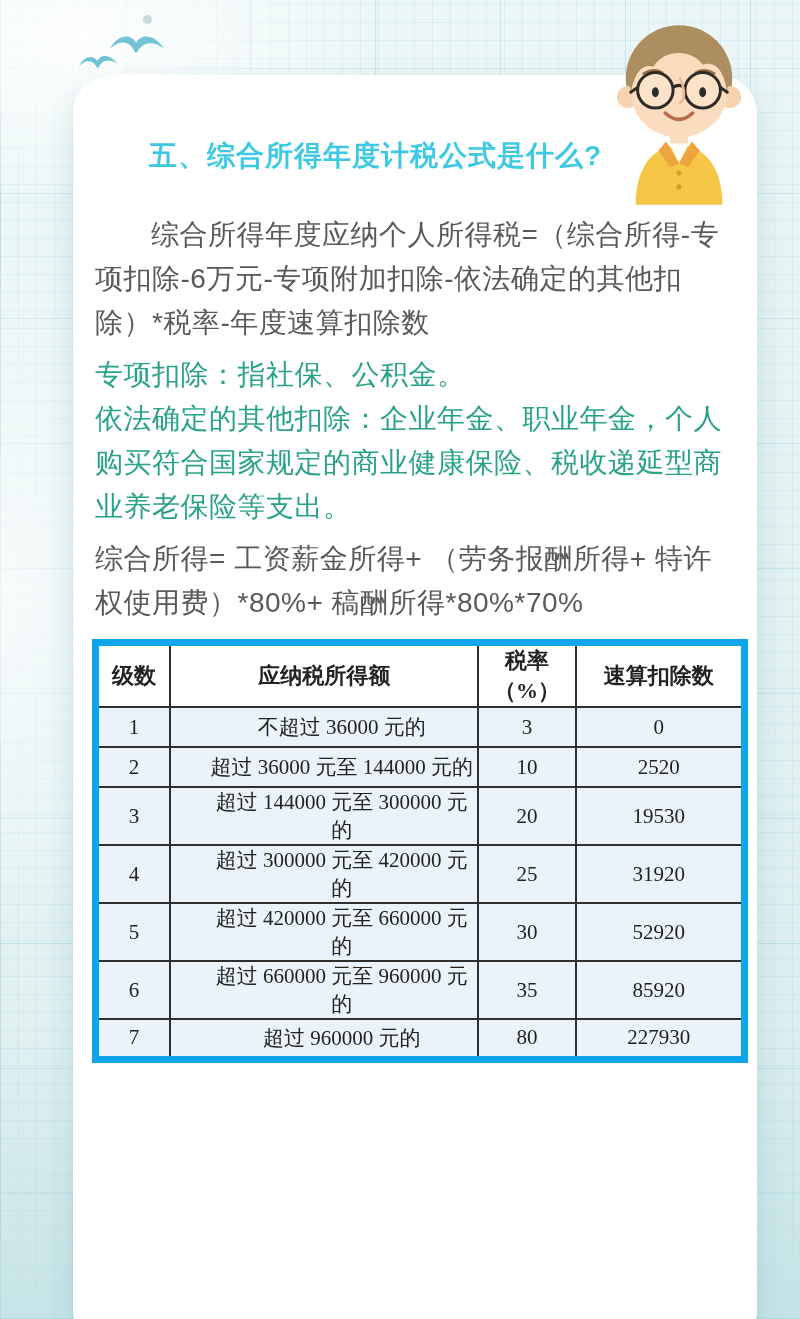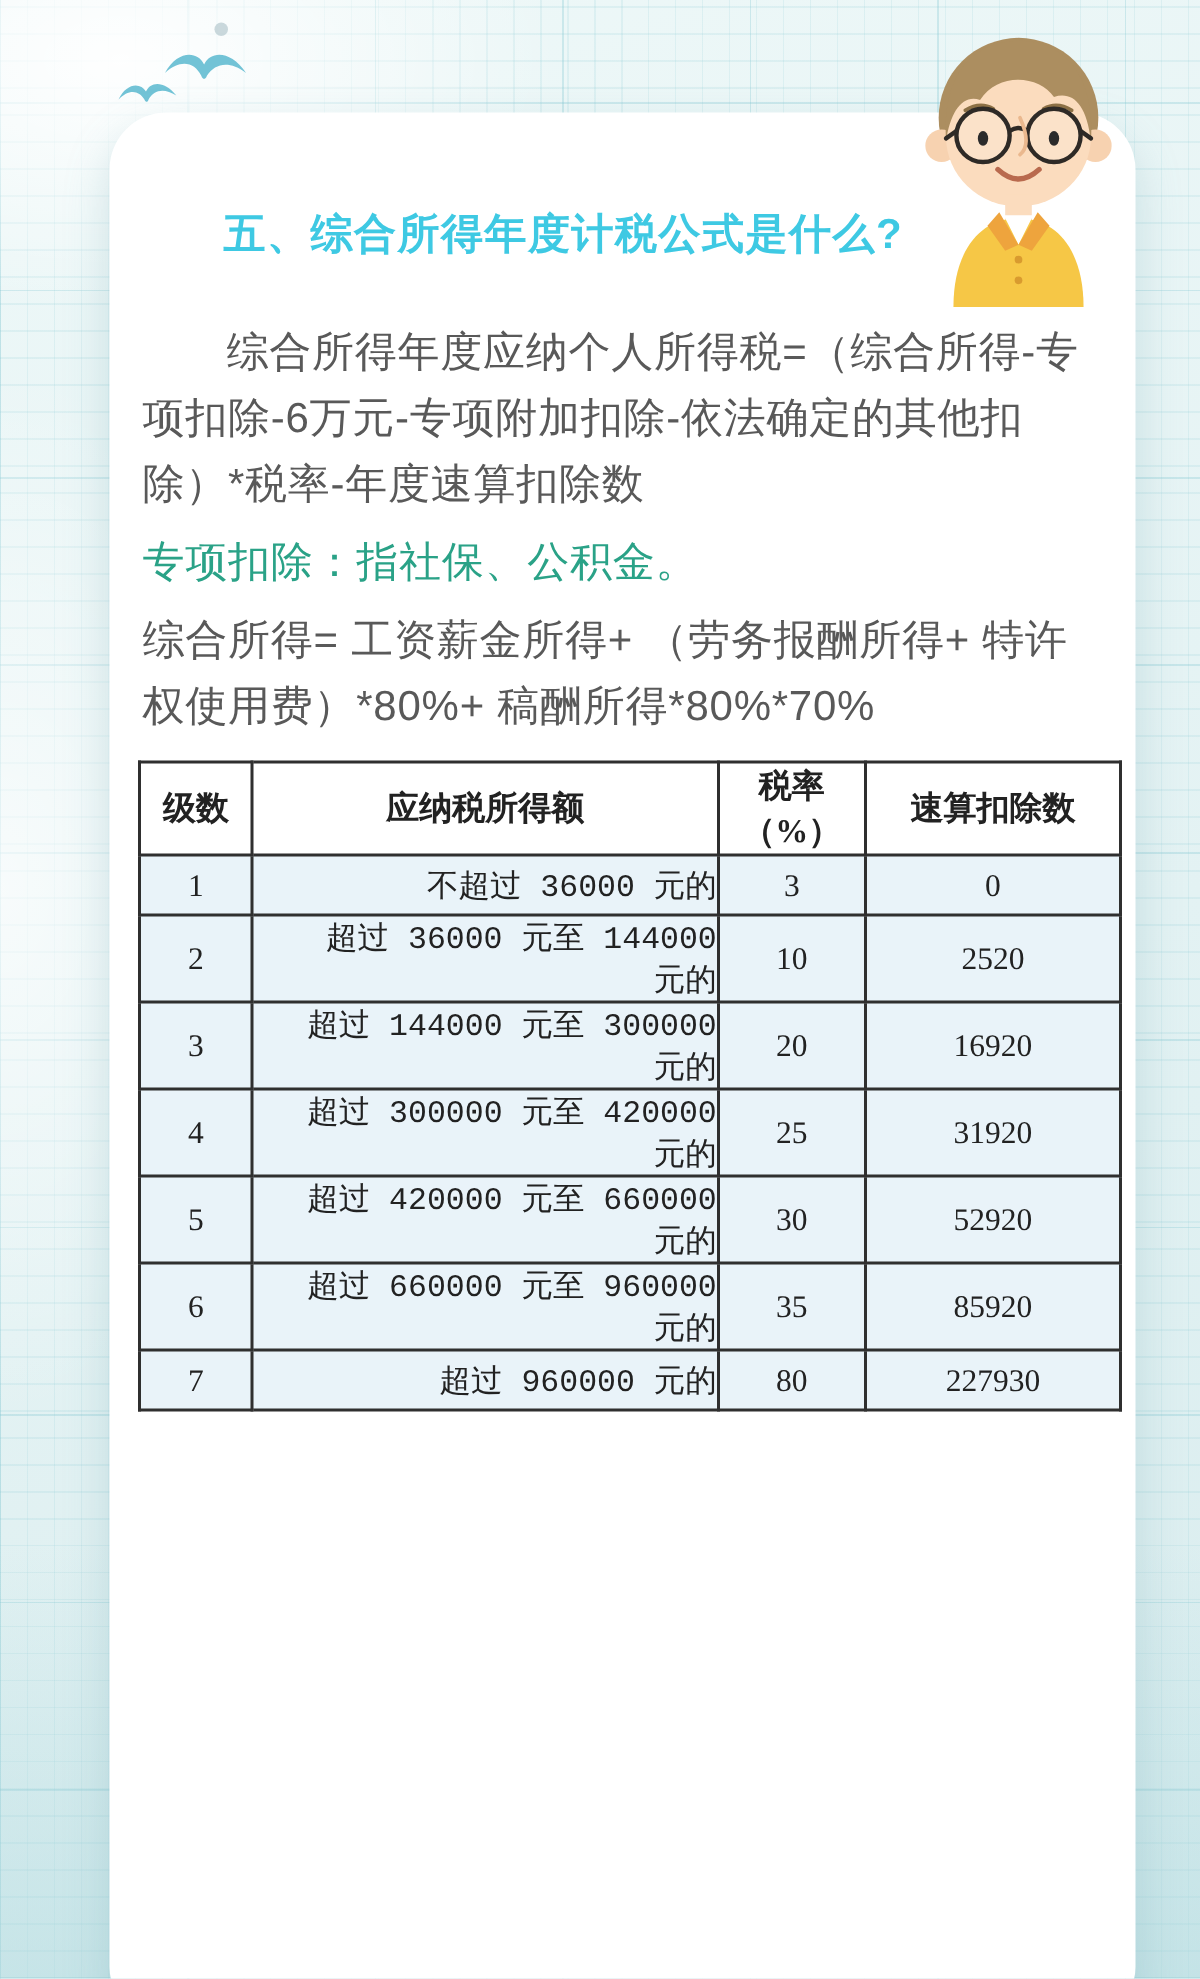--- a/index.html
+++ b/index.html
@@ -36,29 +36,29 @@
     color:#3ec9e3;
   }
   .paras{ margin-top:38px; font-size:28px; line-height:44px; color:#595959; }
   .para{ letter-spacing:0.5px; }
   .para.indent{ text-indent:2em; }
   .para.teal{ color:#2aa287; }
   .para.gap-top{ margin-top:8px; }
 
   table.tax{
     width:656px; margin:14px 0 0 -3px;
-    border-collapse:collapse; border:2px solid #0ea5e9;
+    border-collapse:collapse; border:7px solid #0ea5e9;
     font-family:"Liberation Serif","DejaVu Serif",serif;
     font-size:21px; color:#222;
     table-layout:fixed;
   }
   table.tax th, table.tax td{ border:2px solid #2f2f2f; text-align:center; }
   table.tax th{ height:48px; background:#ffffff; font-weight:bold; font-size:22px; }
   table.tax td{ height:40px; background:#e9f3f9; }
-  table.tax td.col1{ text-align:right; padding-left:35px;font-family:Liberation Mono, monospace; }
+  table.tax td.col1{ text-align:center; padding-left:35px; }
   .boy{ position:absolute; left:610px; top:16px; width:138px; height:190px; z-index:3; }
 </style>
 </head>
 <body>
 
 <div class="dot" style="left:143px; top:15px;"></div>
 <div class="dot" style="left:143px; top:1272px;"></div>
 <div class="dot" style="left:394px; top:1272px;"></div>
 <div class="dot" style="left:645px; top:1272px;"></div>
 
@@ -67,20 +67,21 @@
 </svg>
 <svg class="bird bird-2" viewBox="0 0 60 30">
   <path d="M1 21 C10 5 24 5 29 15 C34 5 48 5 59 21 C47 12 37 14 31 23 C30 26 28 26 27 23 C22 13 12 11 1 21 Z" fill="#72c3d6"></path>
 </svg>
 
 <div class="card">
   <h1 class="title">五、综合所得年度计税公式是什么?</h1>
   <div class="paras" id="paras">
       <p class="para dark indent">综合所得年度应纳个人所得税=（综合所得-专项扣除-6万元-专项附加扣除-依法确定的其他扣除）*税率-年度速算扣除数</p>
       <p class="para teal gap-top">专项扣除：指社保、公积金。</p>
+      <p class="para teal">依法确定的其他扣除：企业年金、职业年金，个人购买符合国家规定的商业健康保险、税收递延型商业养老保险等支出。</p>
       <p class="para dark gap-top">综合所得= 工资薪金所得+ （劳务报酬所得+ 特许权使用费）*80%+ 稿酬所得*80%*70%</p>
     </div>
   <table class="tax">
     <colgroup>
       <col style="width:11.5%">
         <col style="width:47.5%">
         <col style="width:15%">
         <col style="width:26%">
     </colgroup>
     <thead>
@@ -101,21 +102,21 @@
         <tr>
           <td>2</td>
           <td class="col1">超过 36000 元至 144000 元的</td>
           <td>10</td>
           <td>2520</td>
         </tr>
         <tr>
           <td>3</td>
           <td class="col1">超过 144000 元至 300000 元的</td>
           <td>20</td>
-          <td>16920</td>
+          <td>19530</td>
         </tr>
         <tr>
           <td>4</td>
           <td class="col1">超过 300000 元至 420000 元的</td>
           <td>25</td>
           <td>31920</td>
         </tr>
         <tr>
           <td>5</td>
           <td class="col1">超过 420000 元至 660000 元的</td>

